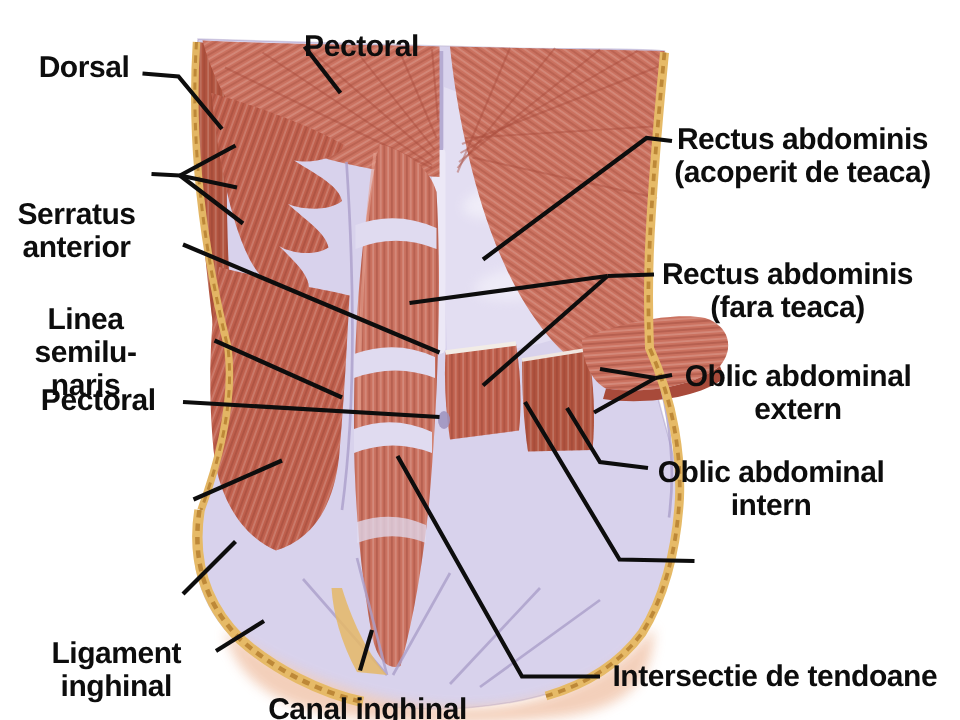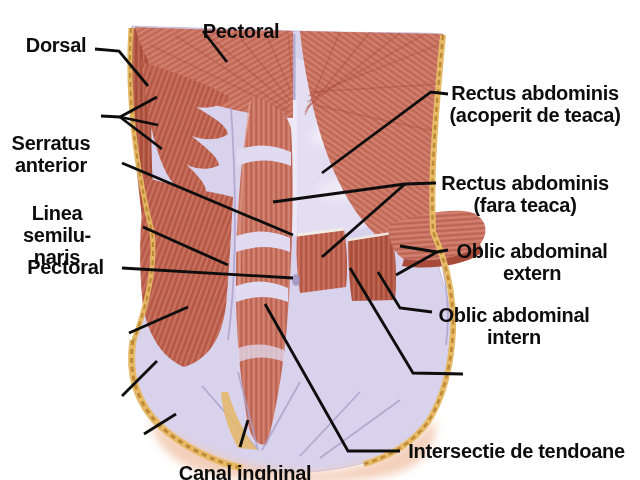--- a/index.html
+++ b/index.html
@@ -200,20 +200,22 @@
     </g>
   </svg>
 
   <div class="label" style="left:191px;top:20px;width:100px;">Pectoral</div>
   <div class="label" style="left:24px;top:34px;width:64px;">Dorsal</div>
   <div class="label" style="left:5px;top:84px;width:92px;margin-top:48px;">Serratus
 anterior</div>
   <div class="label" style="left:3px;top:202px;width:108px;">Linea semilu-
 naris</div>
   <div class="label" style="left:27px;top:256px;width:77px;">Pectoral</div>
+  <div class="label" style="left:28px;top:425px;width:99px;">Ligament
+inghinal</div>
   <div class="label" style="left:175px;top:462px;width:140px;">Canal inghinal</div>
   <div class="label" style="left:430px;top:82px;width:210px;">Rectus abdominis
 (acoperit de teaca)</div>
   <div class="label" style="left:430px;top:172px;width:190px;">Rectus abdominis
 (fara teaca)</div>
   <div class="label" style="left:445px;top:240px;width:174px;">Oblic abdominal
 extern</div>
   <div class="label" style="left:428px;top:304px;width:172px;">Oblic abdominal
 intern</div>
   <div class="label" style="left:400px;top:440px;width:233px;">Intersectie de tendoane</div>

